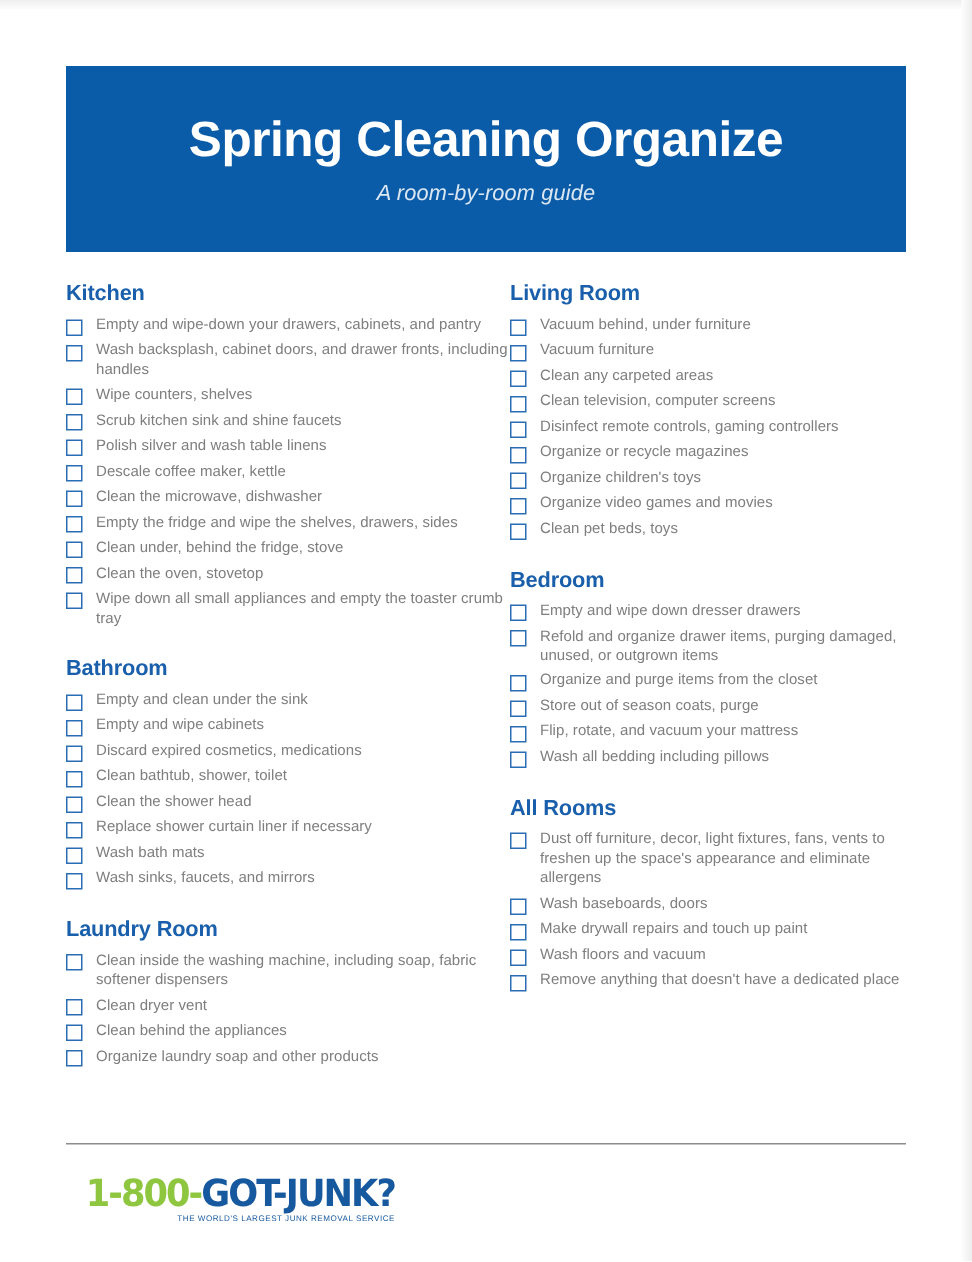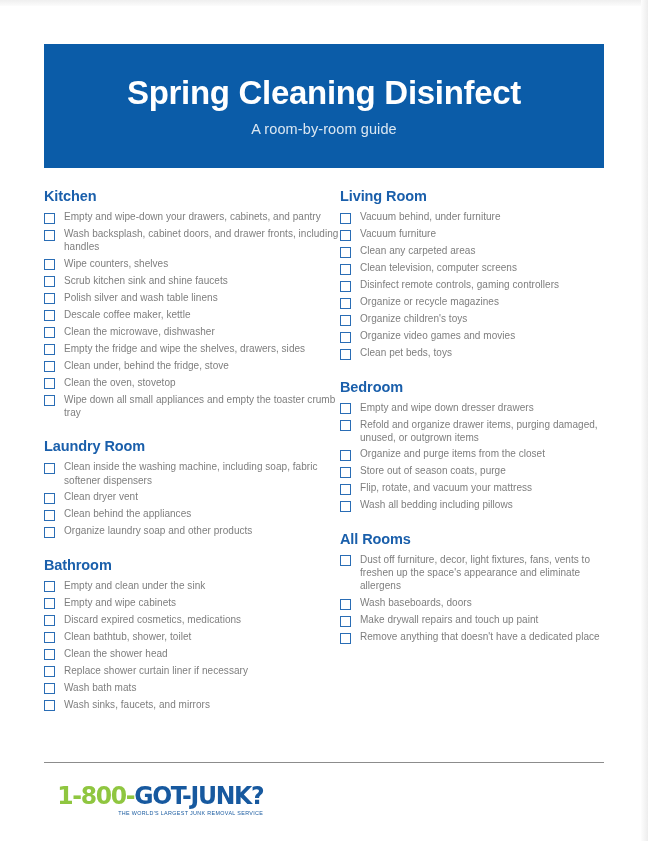--- a/index.html
+++ b/index.html
@@ -59,20 +59,21 @@
     margin: 0 0 10px 0;
     text-align: center;
   }
   .banner-subtitle {
     color: #dbe7f2;
     font-size: 14.5px;
     font-weight: normal;
     letter-spacing: 0.1px;
     text-align: center;
     margin: 0;
+    font-style: italic;
   }
 
   
   .columns {
     position: absolute;
     left: 44px;
     top: 188px;
     width: 562px;
     display: flex;
     gap: 0;
@@ -168,21 +169,21 @@
     white-space: nowrap;
     font-family: "Liberation Sans", sans-serif;
   }
 </style>
 </head>
 <body>
 
 <div class="sheet">
 
   <div class="banner">
-    <div class="banner-title">Spring Cleaning Disinfect</div>
+    <div class="banner-title">Spring Cleaning Organize</div>
     <div class="banner-subtitle">A room-by-room guide</div>
   </div>
 
   <div class="columns">
     <div class="col-left" id="left-column">
         <div class="section">
           <div class="section-title">Kitchen</div>
           <ul class="items">
             <li class="item">
               <span class="checkbox"></span>
@@ -224,74 +225,74 @@
               <span class="checkbox"></span>
               <span class="item-label">Clean the oven, stovetop</span>
             </li>
             <li class="item">
               <span class="checkbox"></span>
               <span class="item-label">Wipe down all small appliances and empty the toaster crumb tray</span>
             </li>
           </ul>
         </div>
         <div class="section">
+          <div class="section-title">Bathroom</div>
+          <ul class="items">
+            <li class="item">
+              <span class="checkbox"></span>
+              <span class="item-label">Empty and clean under the sink</span>
+            </li>
+            <li class="item">
+              <span class="checkbox"></span>
+              <span class="item-label">Empty and wipe cabinets</span>
+            </li>
+            <li class="item">
+              <span class="checkbox"></span>
+              <span class="item-label">Discard expired cosmetics, medications</span>
+            </li>
+            <li class="item">
+              <span class="checkbox"></span>
+              <span class="item-label">Clean bathtub, shower, toilet</span>
+            </li>
+            <li class="item">
+              <span class="checkbox"></span>
+              <span class="item-label">Clean the shower head</span>
+            </li>
+            <li class="item">
+              <span class="checkbox"></span>
+              <span class="item-label">Replace shower curtain liner if necessary</span>
+            </li>
+            <li class="item">
+              <span class="checkbox"></span>
+              <span class="item-label">Wash bath mats</span>
+            </li>
+            <li class="item">
+              <span class="checkbox"></span>
+              <span class="item-label">Wash sinks, faucets, and mirrors</span>
+            </li>
+          </ul>
+        </div>
+        <div class="section">
           <div class="section-title">Laundry Room</div>
           <ul class="items">
             <li class="item">
               <span class="checkbox"></span>
               <span class="item-label">Clean inside the washing machine, including soap, fabric softener dispensers</span>
             </li>
             <li class="item">
               <span class="checkbox"></span>
               <span class="item-label">Clean dryer vent</span>
             </li>
             <li class="item">
               <span class="checkbox"></span>
               <span class="item-label">Clean behind the appliances</span>
             </li>
             <li class="item">
               <span class="checkbox"></span>
               <span class="item-label">Organize laundry soap and other products</span>
-            </li>
-          </ul>
-        </div>
-        <div class="section">
-          <div class="section-title">Bathroom</div>
-          <ul class="items">
-            <li class="item">
-              <span class="checkbox"></span>
-              <span class="item-label">Empty and clean under the sink</span>
-            </li>
-            <li class="item">
-              <span class="checkbox"></span>
-              <span class="item-label">Empty and wipe cabinets</span>
-            </li>
-            <li class="item">
-              <span class="checkbox"></span>
-              <span class="item-label">Discard expired cosmetics, medications</span>
-            </li>
-            <li class="item">
-              <span class="checkbox"></span>
-              <span class="item-label">Clean bathtub, shower, toilet</span>
-            </li>
-            <li class="item">
-              <span class="checkbox"></span>
-              <span class="item-label">Clean the shower head</span>
-            </li>
-            <li class="item">
-              <span class="checkbox"></span>
-              <span class="item-label">Replace shower curtain liner if necessary</span>
-            </li>
-            <li class="item">
-              <span class="checkbox"></span>
-              <span class="item-label">Wash bath mats</span>
-            </li>
-            <li class="item">
-              <span class="checkbox"></span>
-              <span class="item-label">Wash sinks, faucets, and mirrors</span>
             </li>
           </ul>
         </div>
       </div>
     <div class="col-right" id="right-column">
         <div class="section">
           <div class="section-title">Living Room</div>
           <ul class="items">
             <li class="item">
               <span class="checkbox"></span>
@@ -367,20 +368,24 @@
               <span class="checkbox"></span>
               <span class="item-label">Dust off furniture, decor, light fixtures, fans, vents to freshen up the space's appearance and eliminate allergens</span>
             </li>
             <li class="item">
               <span class="checkbox"></span>
               <span class="item-label">Wash baseboards, doors</span>
             </li>
             <li class="item">
               <span class="checkbox"></span>
               <span class="item-label">Make drywall repairs and touch up paint</span>
+            </li>
+            <li class="item">
+              <span class="checkbox"></span>
+              <span class="item-label">Wash floors and vacuum</span>
             </li>
             <li class="item">
               <span class="checkbox"></span>
               <span class="item-label">Remove anything that doesn't have a dedicated place</span>
             </li>
           </ul>
         </div>
       </div>
   </div>
 

